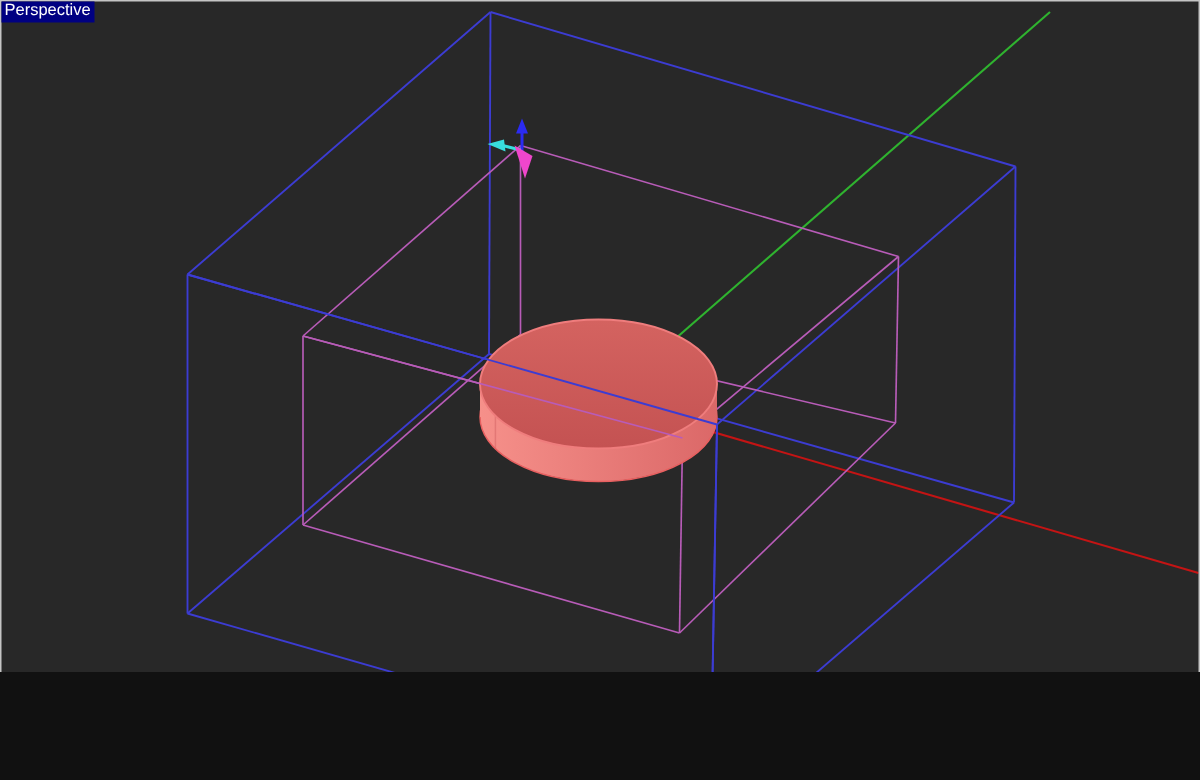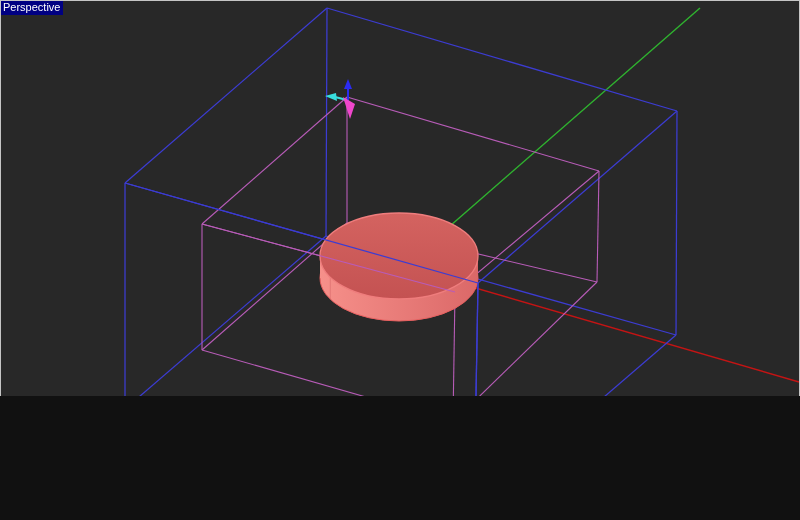--- a/index.html
+++ b/index.html
@@ -1,18 +1,18 @@
 <!DOCTYPE html>
 <html><head>
 <meta charset="utf-8">
 <style>
   html,body{margin:0;padding:0;background:#111;}
   .viewport{
     position:relative;
-    width:800px;height:396px;
+    width:800px;height:448px;
     box-sizing:border-box;
     overflow:hidden;
     font-family:"Liberation Sans", sans-serif;
   }
   .viewport svg{position:absolute;left:0;top:0;display:block;}
   .vp-label{
     position:absolute;left:1px;top:1px;
     font-size:11px;line-height:13px;
     padding:0 3px 1px 2px;
     user-select:none;

